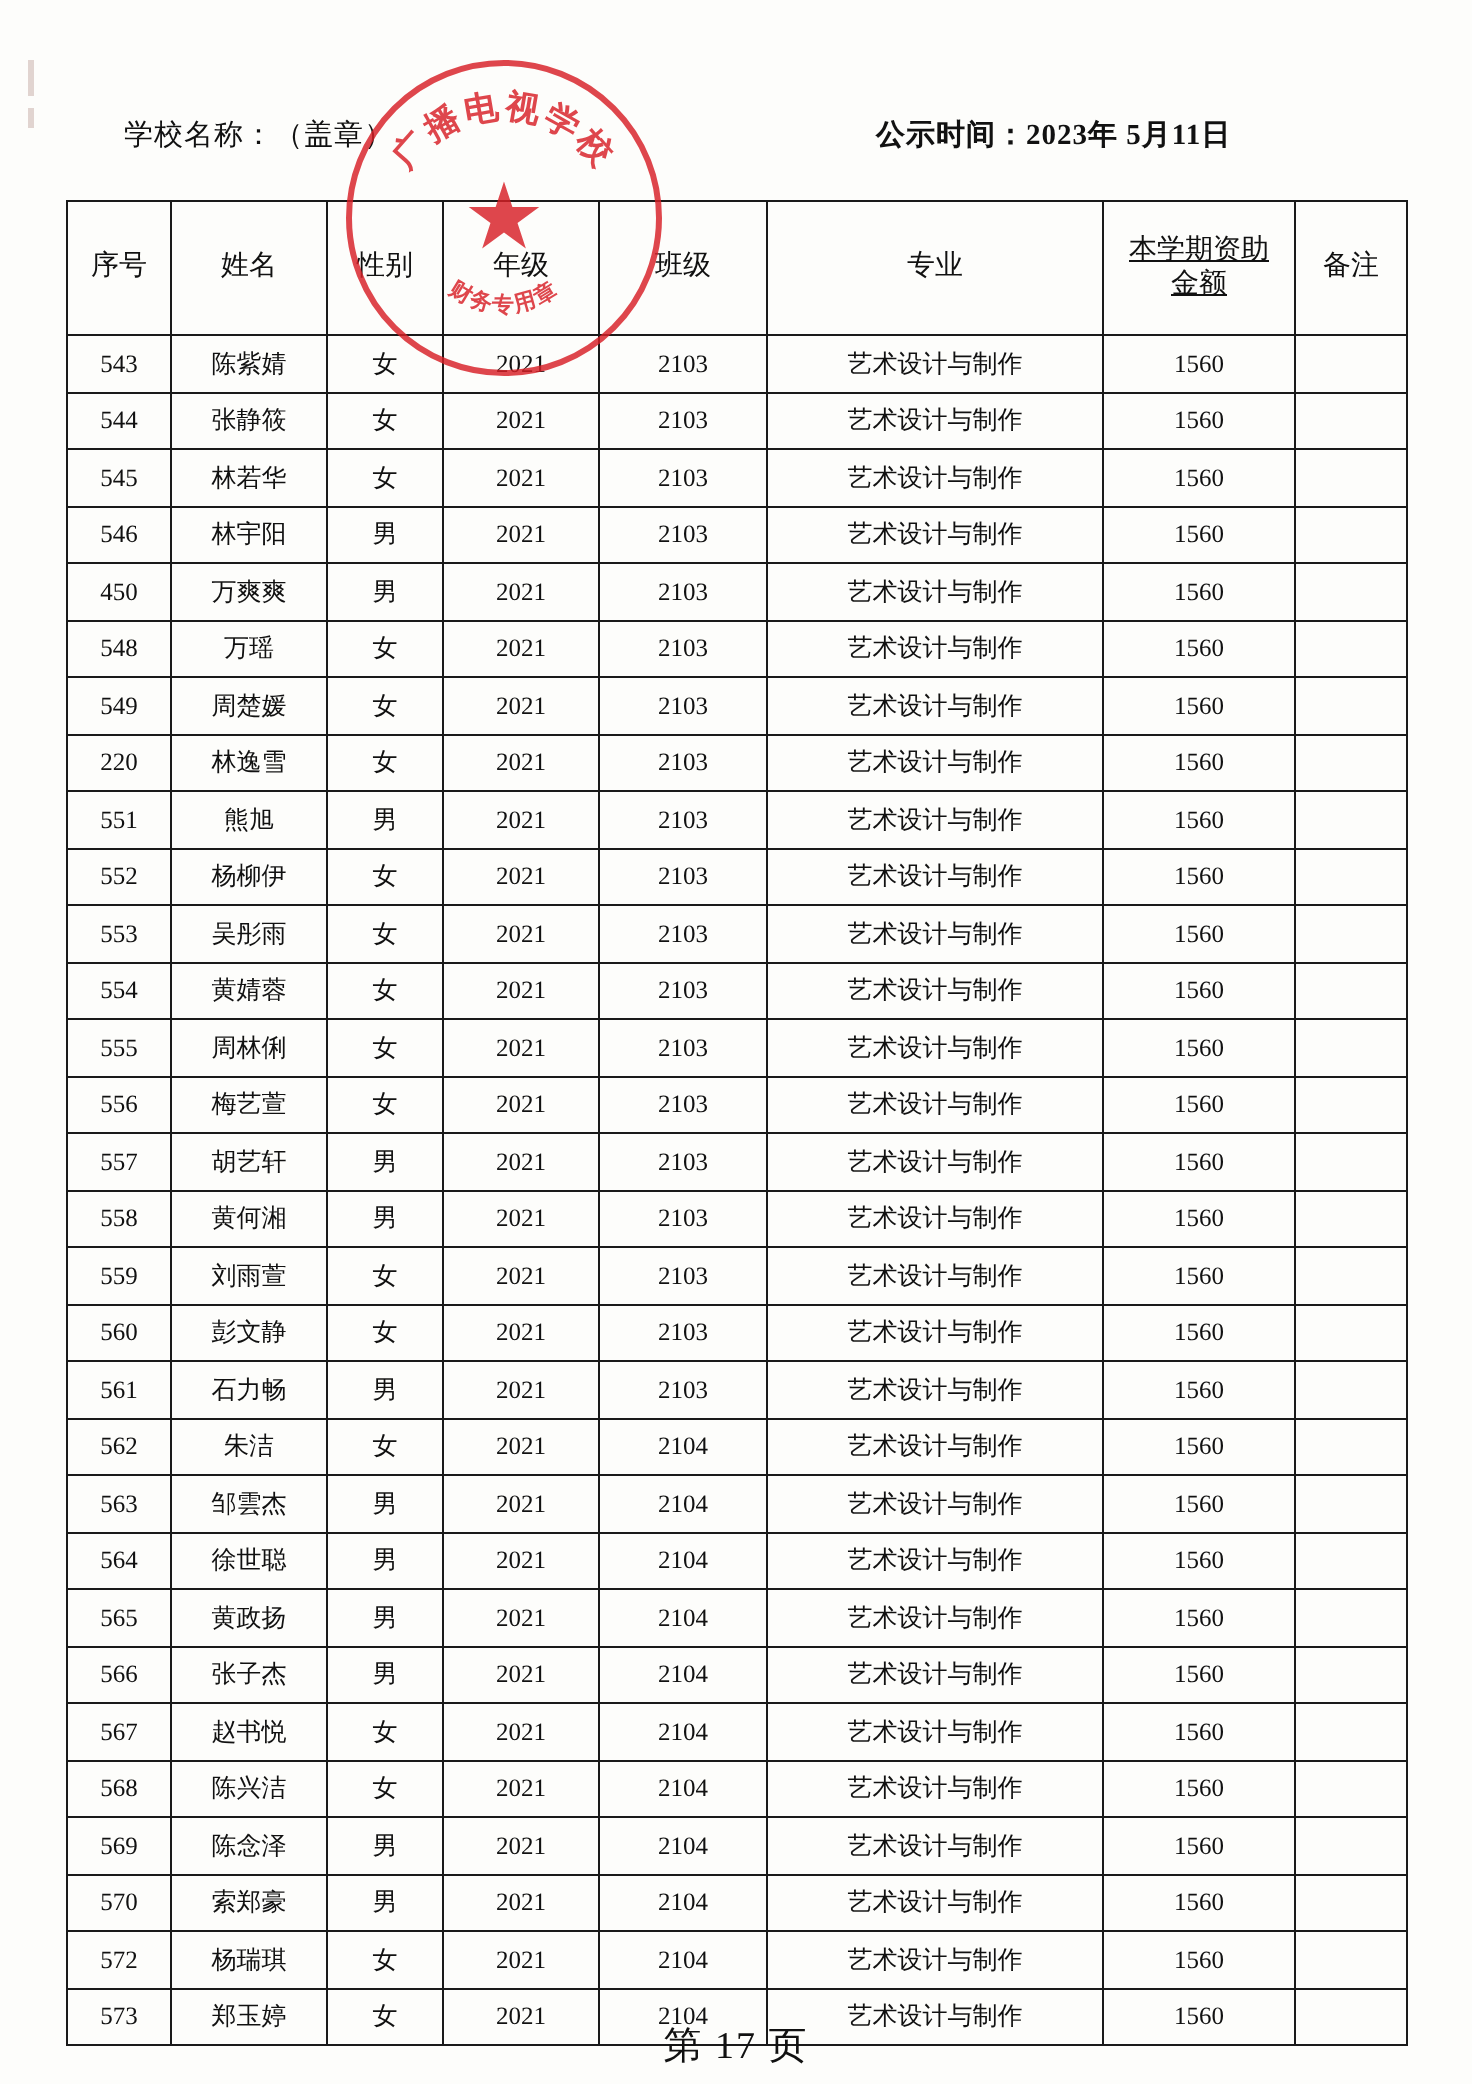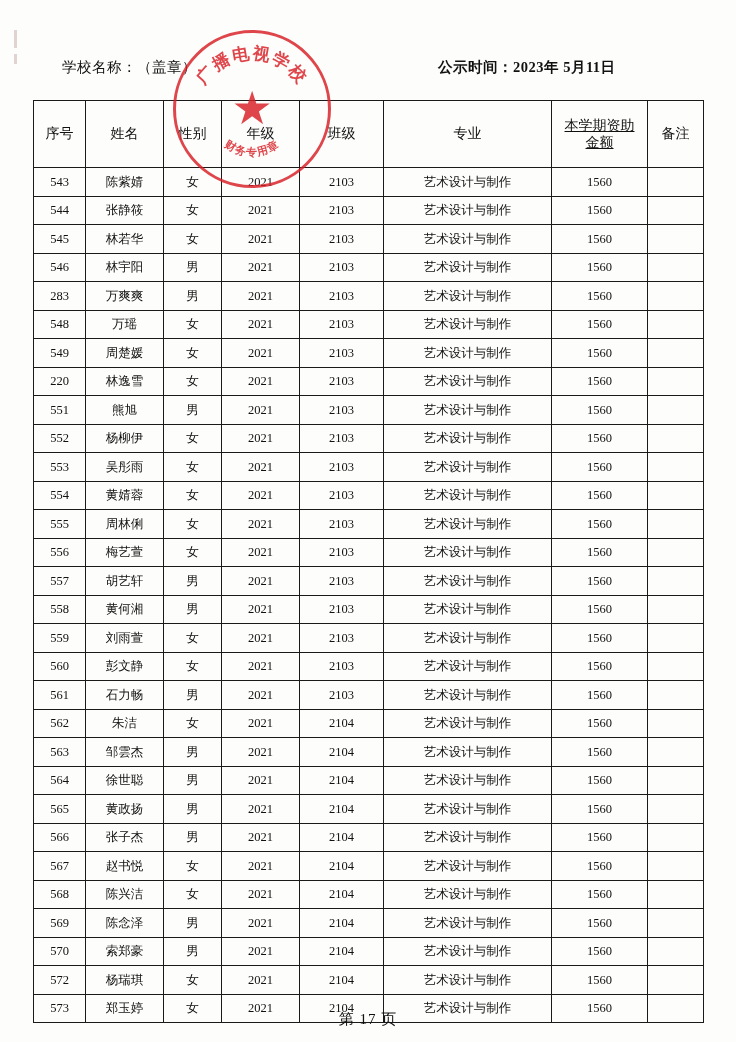--- a/index.html
+++ b/index.html
@@ -93,21 +93,21 @@
     line-height: 1.25;
     text-decoration: underline;
   }
 
   .footer {
     position: absolute;
     top: 1010px;
     left: 0;
     width: 736px;
     text-align: center;
-    font-size: 15px;
+    font-size: 19px;
     letter-spacing: 1px;
   }
 
   
   .seal {
     position: absolute;
     left: 173px;
     top: 30px;
     width: 152px;
     height: 152px;
@@ -226,21 +226,21 @@
           <td>546</td>
           <td>林宇阳</td>
           <td>男</td>
           <td>2021</td>
           <td>2103</td>
           <td>艺术设计与制作</td>
           <td>1560</td>
           <td></td>
         </tr>
         <tr>
-          <td>283</td>
+          <td>450</td>
           <td>万爽爽</td>
           <td>男</td>
           <td>2021</td>
           <td>2103</td>
           <td>艺术设计与制作</td>
           <td>1560</td>
           <td></td>
         </tr>
         <tr>
           <td>548</td>

